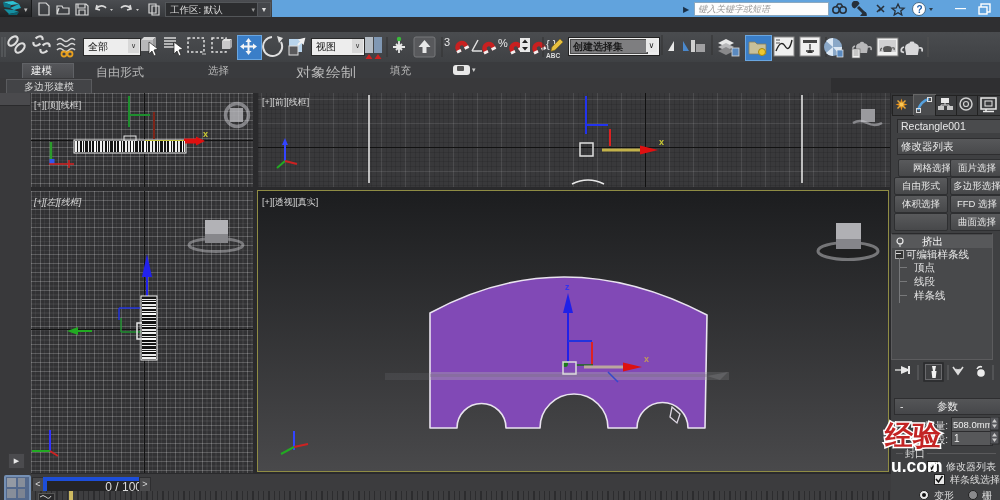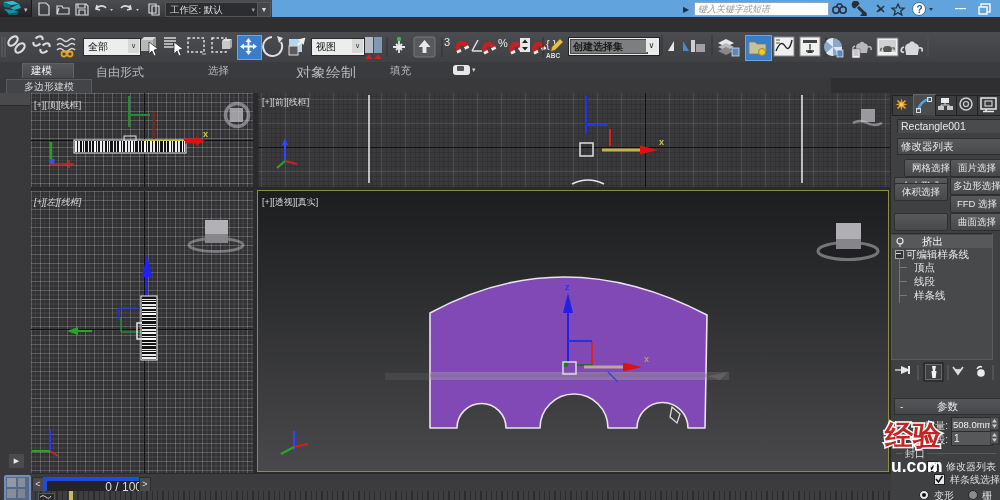--- a/index.html
+++ b/index.html
@@ -425,25 +425,25 @@
 
   <rect x="90" y="5" width="15" height="11" fill="none" stroke="#e8e8e8" stroke-width="1.5"></rect>
   <rect x="94" y="8" width="7" height="5" fill="none" stroke="#e8e8e8" stroke-width="1"></rect>
   <path d="M95,16 v2 M92,18.5 h11" stroke="#e8e8e8" stroke-width="1.5"></path>
  </svg>
 
  <div class="ab" style="left:6px;top:26px;width:103px;height:13px;background:#4a4b4d;border-top:1px solid #2a2a2c;border-left:1px solid #2a2a2c;color:#e8e8e8;font-size:10.5px;line-height:13px;padding-left:3px;">Rectangle001</div>
 
  <div class="ab" style="left:6px;top:45px;width:103px;height:15px;background:linear-gradient(#57585a,#48494b);border:1px solid #2e2e30;color:#e8e8e8;font-size:10.5px;line-height:15px;padding-left:3px;">修改器列表</div>
 
- <div class="ab mbtn" style="left:13px;top:66px;width:52px;height:16px;">网格选择</div>
+ <div class="ab mbtn" style="left:7px;top:66px;width:52px;height:16px;text-align:right;">网格选择</div>
  <div class="ab mbtn" style="left:59px;top:66px;width:52px;height:16px;">面片选择</div>
  <div class="ab mbtn" style="left:3px;top:84px;width:52px;height:16px;">自由形式</div>
  <div class="ab mbtn" style="left:59px;top:84px;width:52px;height:16px;">多边形选择</div>
- <div class="ab mbtn" style="left:3px;top:90px;width:52px;height:16px;">体积选择</div>
+ <div class="ab mbtn" style="left:3px;top:102px;width:52px;height:16px;">体积选择</div>
  <div class="ab mbtn" style="left:59px;top:102px;width:52px;height:16px;">FFD 选择</div>
  <div class="ab mbtn" style="left:3px;top:120px;width:52px;height:16px;"></div>
  <div class="ab mbtn" style="left:59px;top:120px;width:52px;height:16px;">曲面选择</div>
 
  <div class="ab" style="left:0;top:140px;width:100px;height:125px;background:#48494b;border:1px solid #5c5c5e;border-top-color:#2a2a2c;">
   <div class="ab" style="left:0;top:1px;width:100px;height:13px;background:#57585a;"></div>
   <svg class="ab" style="left:2px;top:2px" width="14" height="12">
    <circle cx="6" cy="5" r="3" fill="none" stroke="#e8e8e8" stroke-width="1.2"></circle>
    <path d="M4.5,8 h3 M5,10 h2" stroke="#e8e8e8" stroke-width="1"></path>
   </svg>

